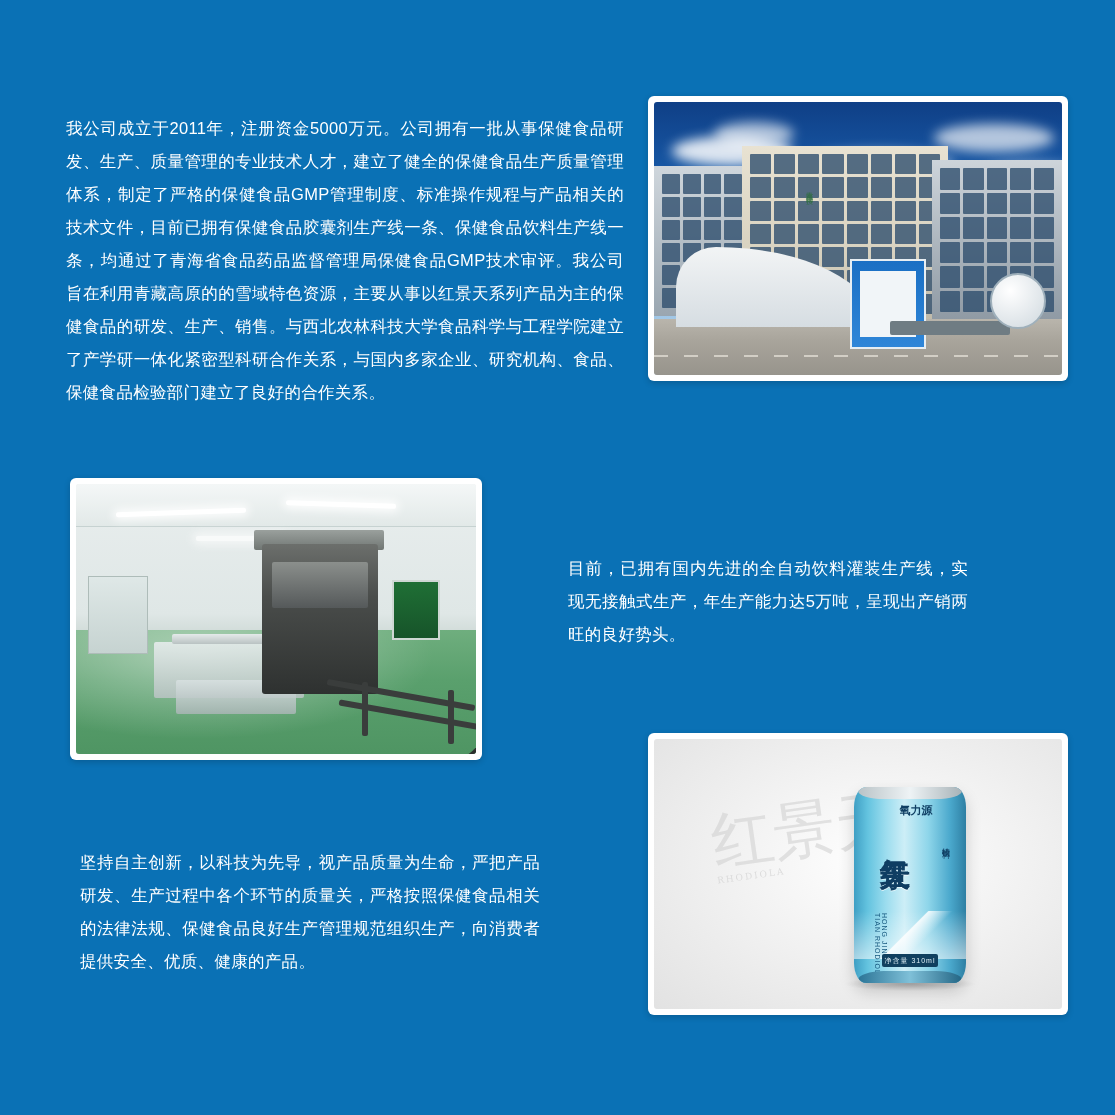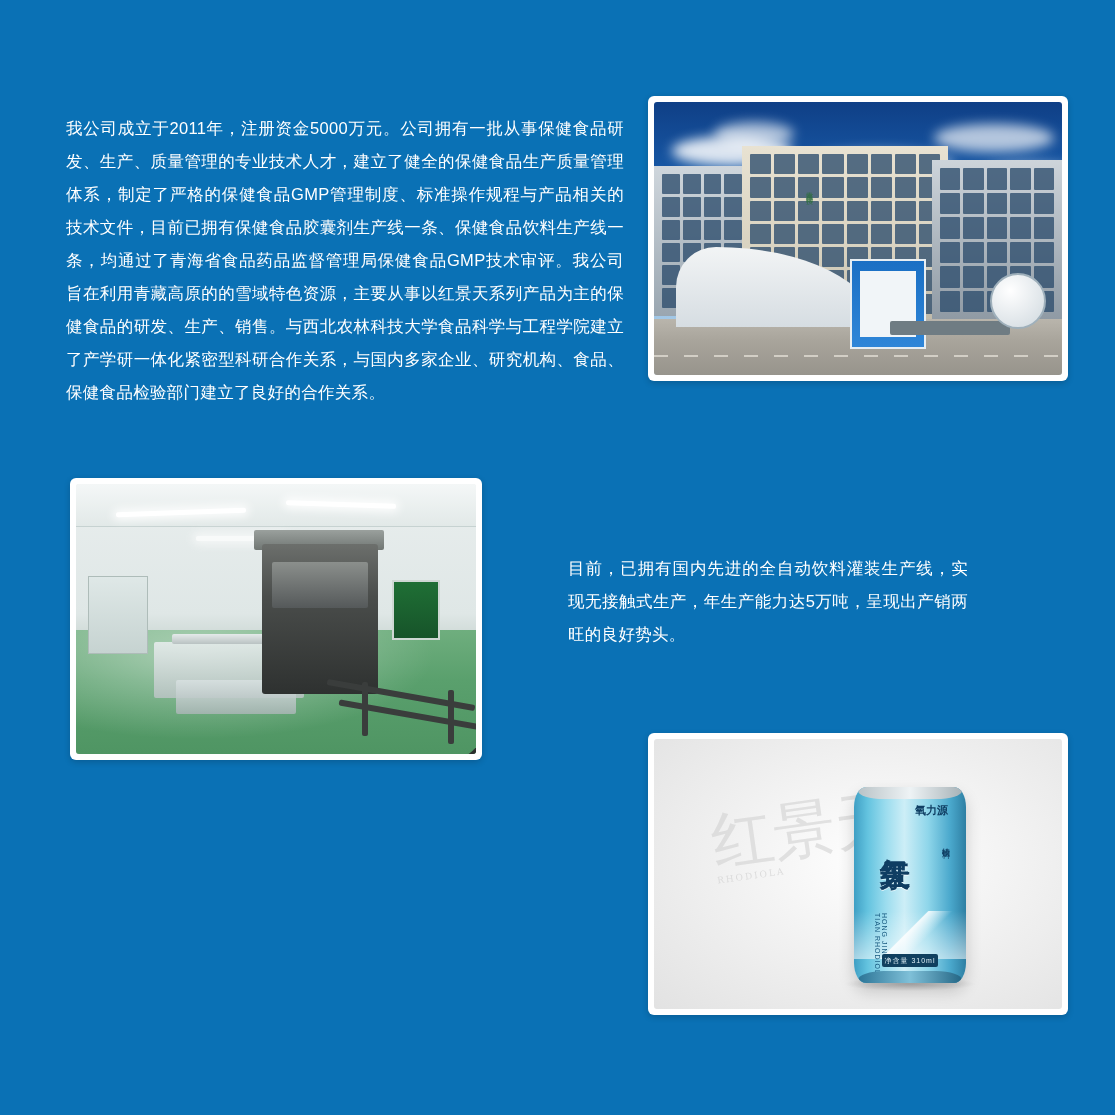--- a/index.html
+++ b/index.html
@@ -266,21 +266,21 @@
     writing-mode: vertical-rl; letter-spacing: 2px;
     text-shadow: 0 1px 0 rgba(255,255,255,.6);
   }
   .pd-brand-en {
     position: absolute; left: 20px; top: 126px;
     color: #16587f; font-size: 7px; letter-spacing: 1px;
     writing-mode: vertical-rl;
   }
   .pd-top-label {
     position: absolute; left: 30px; top: 16px; right: 18px;
-    color: #0f3e63; font-size: 11px; text-align: right; font-weight: bold; font-family: Liberation Serif, serif;
+    color: #0f3e63; font-size: 11px; text-align: center; font-weight: bold; font-family: Liberation Serif, serif;
   }
   .pd-side-label {
     position: absolute; right: 16px; top: 54px;
     color: #0f3e63; font-size: 8px; writing-mode: vertical-rl; letter-spacing: 1px;
   }
   .pd-bottom-badge {
     position: absolute; left: 28px; bottom: 16px; right: 28px; height: 13px;
     background: #10405f; border-radius: 2px;
     color: #dff0f7; font-size: 7px; text-align: center; line-height: 13px;
     letter-spacing: 1px;
@@ -468,20 +468,21 @@
       <div class="ws-rail r1"></div>
       <div class="ws-rail r2"></div>
       <div class="ws-rail r3"></div>
       <div class="ws-rail r4"></div>
       <div class="ws-hose"></div>
     </div>
   </div>
 
   <div class="block para" id="text-filling">目前，已拥有国内先进的全自动饮料灌装生产线，实现无接触式生产，年生产能力达5万吨，呈现出产销两旺的良好势头。</div>
 
+  <div class="block para" id="text-quality">坚持自主创新，以科技为先导，视产品质量为生命，严把产品研发、生产过程中各个环节的质量关，严格按照保健食品相关的法律法规、保健食品良好生产管理规范组织生产，向消费者提供安全、优质、健康的产品。</div>
 
   <div class="photo" id="photo-product">
     <div class="inner">
       <div class="pd-bg"></div>
       <div class="pd-watermark">
         <span>红景天</span>
         <small>RHODIOLA</small>
       </div>
       <div class="pd-shadow"></div>
       <div class="pd-can">

